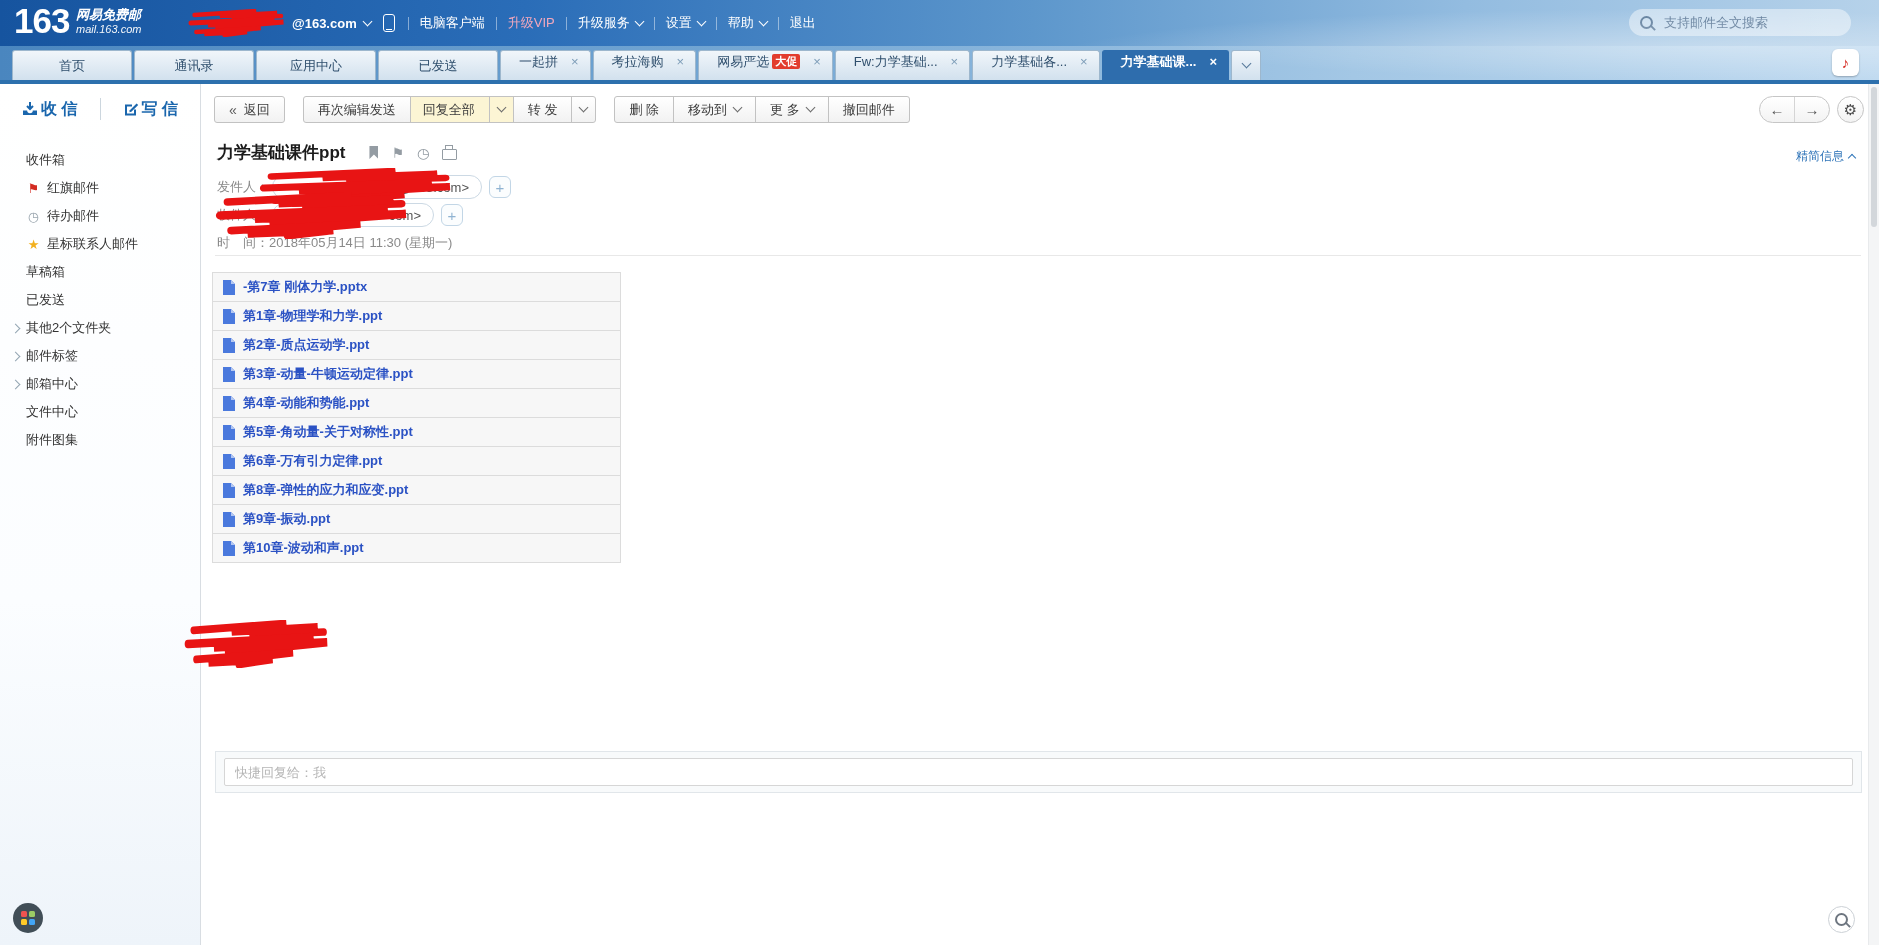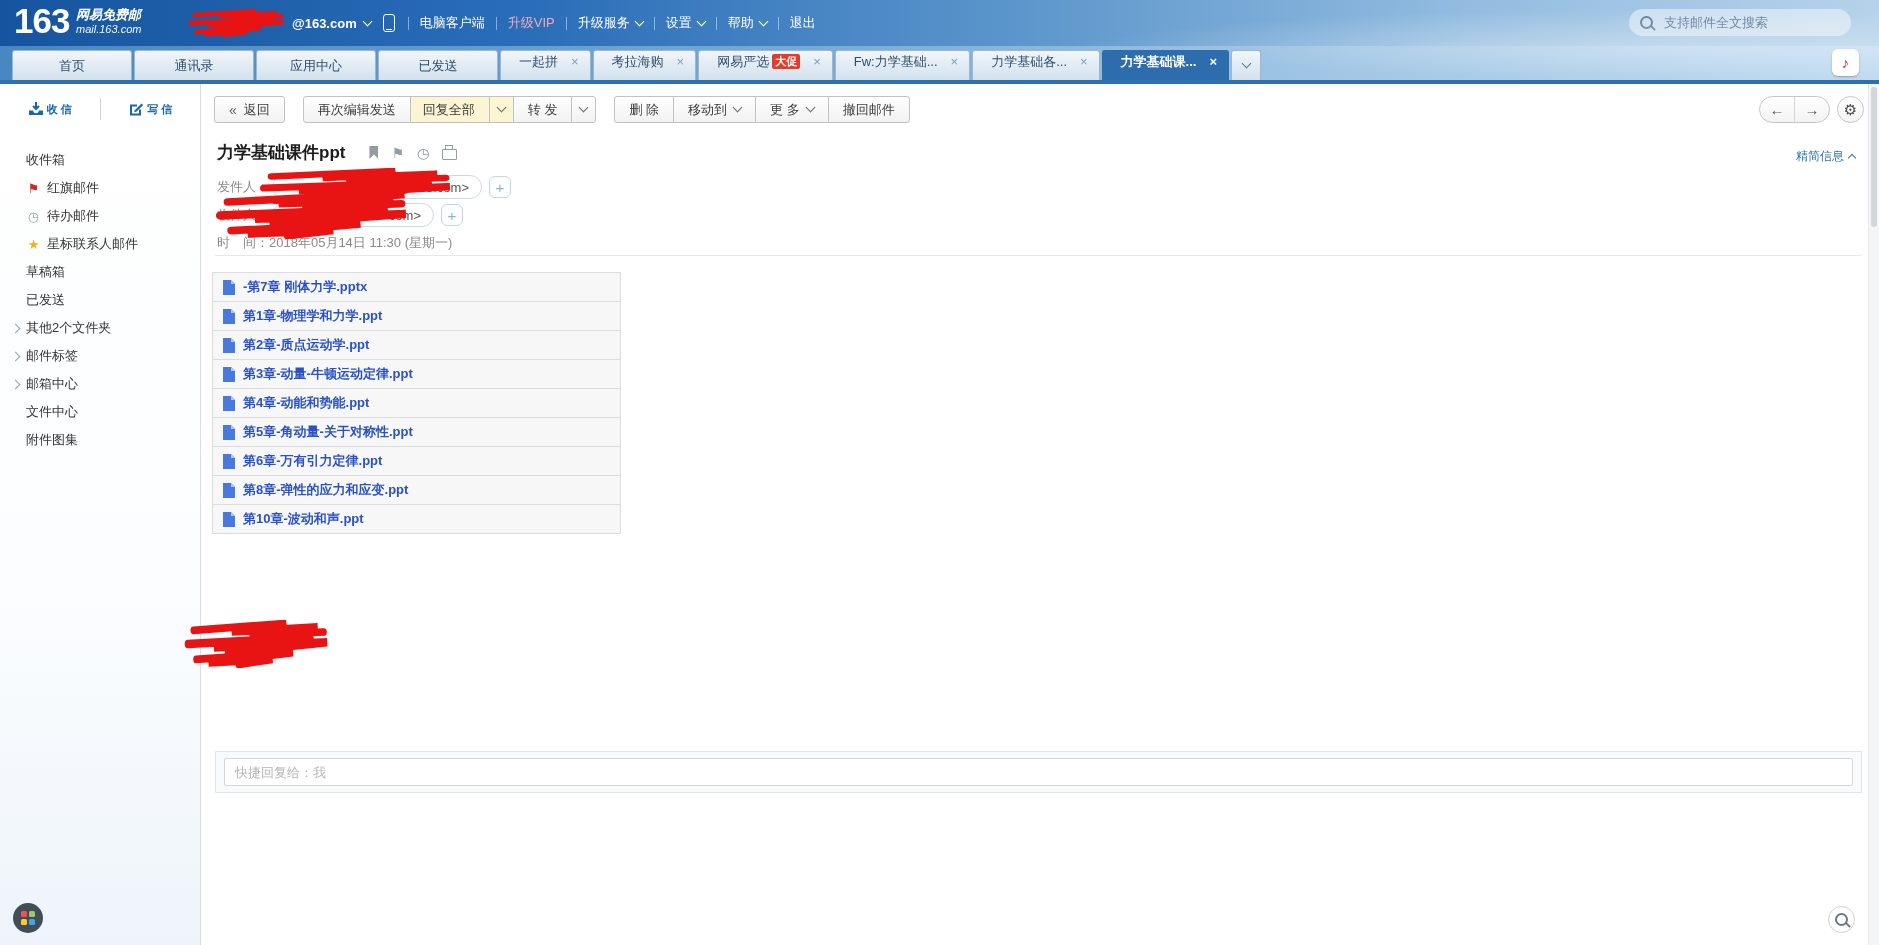--- a/index.html
+++ b/index.html
@@ -51,21 +51,21 @@
   .tab-overflow{width:30px;justify-content:center;padding:0;color:#55789a;}
   .music{position:absolute;right:20px;top:49px;width:27px;height:27px;background:#fff;border-radius:6px;
          box-shadow:0 1px 2px rgba(0,0,0,.25);display:flex;align-items:center;justify-content:center;
          color:#d4261d;font-size:15px;font-weight:bold;cursor:pointer;}
 
   
   .sidebar{position:absolute;left:0;top:84px;width:201px;bottom:0;box-sizing:border-box;
            background:linear-gradient(#ffffff 0%,#fbfdff 60%,#eef4fa 100%);border-right:1px solid #d8dde2;}
   .sb-actions{display:flex;align-items:center;height:46px;margin-top:2px;}
   .sb-btn{flex:1;display:flex;align-items:center;justify-content:center;gap:3px;color:#1a66ad;
-          font-size:11px;font-weight:bold;cursor:pointer;}
+          font-size:16px;font-weight:bold;cursor:pointer;}
   .sb-div{width:1px;height:22px;background:#ccd6de;}
   .folders{margin-top:14px;font-size:13px;color:#333;}
   .folder{height:28px;display:flex;align-items:center;padding-left:26px;position:relative;cursor:pointer;}
   .folder .ficon{width:15px;margin-right:6px;display:inline-flex;justify-content:center;font-size:13px;line-height:1;}
   .ficon-flag{color:#d32b22;}
   .ficon-clock{color:#9aa6af;}
   .ficon-star{color:#f2b01e;font-size:14px;}
   .exp{position:absolute;left:12px;top:11px;color:#93a5b2;}
 
   
@@ -472,20 +472,29 @@
           </span>
           <span class="att-name">第8章-弹性的应力和应变.ppt</span>
         </div>
       <div class="att">
           <span class="att-icon">
             <svg width="12" height="15" viewBox="0 0 12 15">
               <path d="M0 0h8l4 4v11H0z" fill="#4a79dd"></path>
               <path d="M8 0l4 4H8z" fill="#b3c7f2"></path>
             </svg>
           </span>
+          <span class="att-name">第9章-振动.ppt</span>
+        </div>
+      <div class="att">
+          <span class="att-icon">
+            <svg width="12" height="15" viewBox="0 0 12 15">
+              <path d="M0 0h8l4 4v11H0z" fill="#4a79dd"></path>
+              <path d="M8 0l4 4H8z" fill="#b3c7f2"></path>
+            </svg>
+          </span>
           <span class="att-name">第10章-波动和声.ppt</span>
         </div>
     </div>
 
     <div class="reply-box">
       <input placeholder="快捷回复给：我" style="">
     </div>
 
     <div class="zoom-btn">
         <span class="mag"></span>

